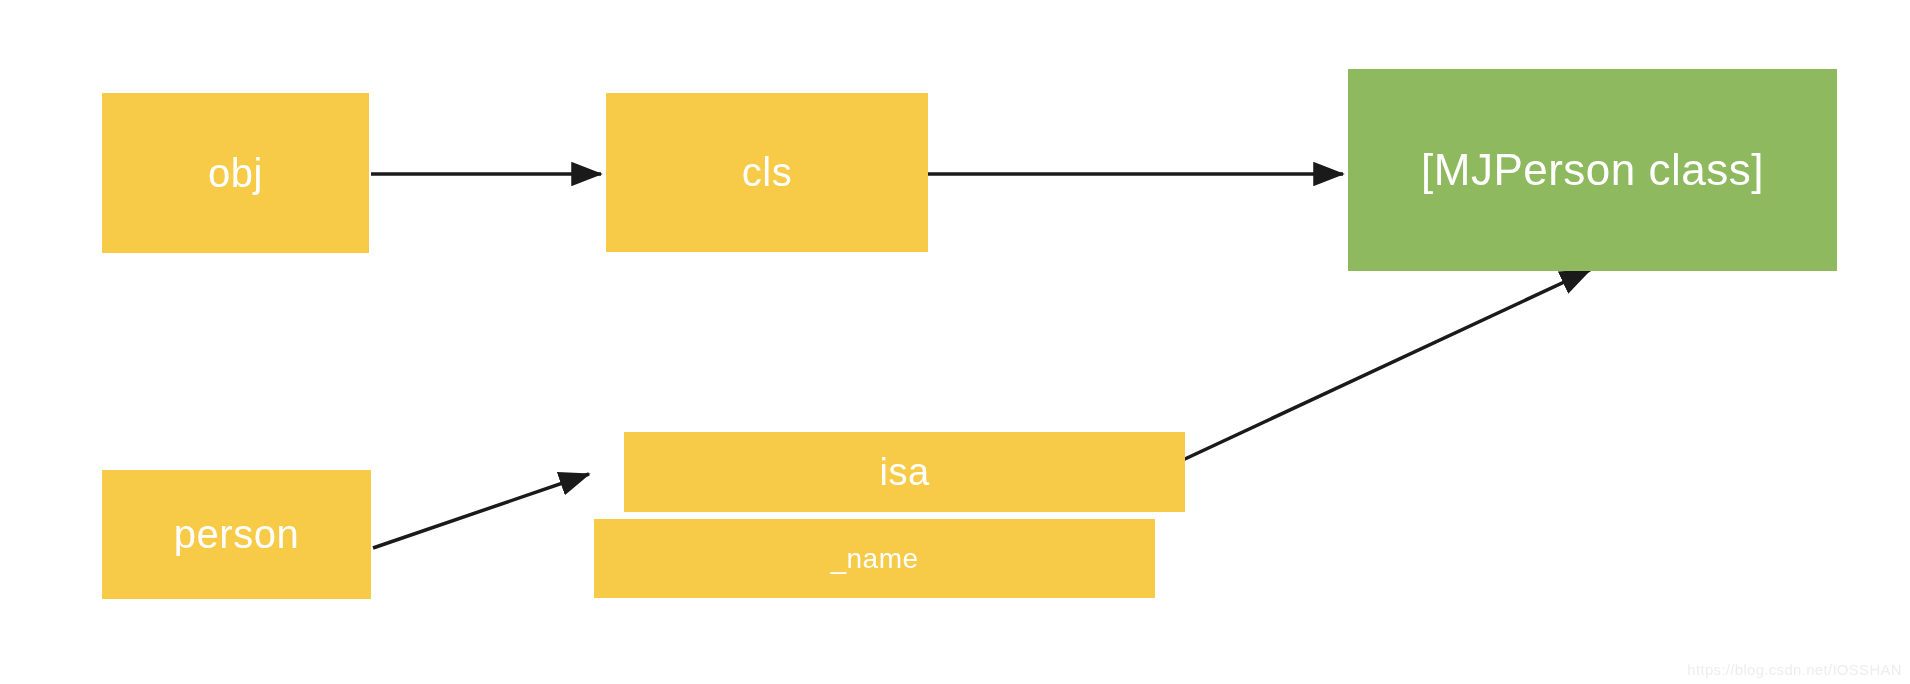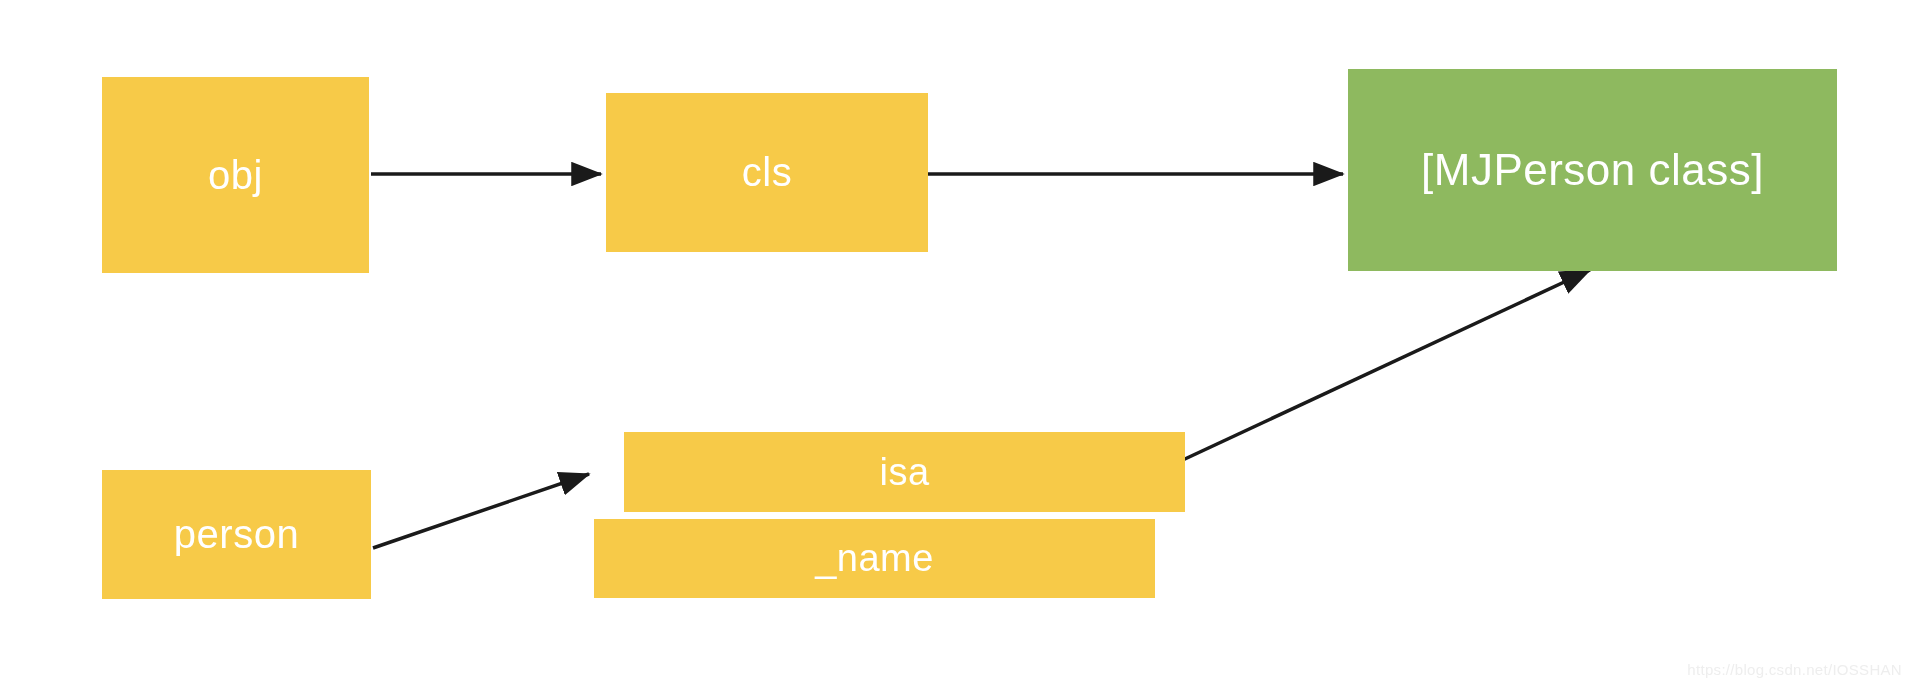--- a/index.html
+++ b/index.html
@@ -27,21 +27,21 @@
     font-weight: 400;
     letter-spacing: 0.5px;
     box-sizing: border-box;
     user-select: none;
   }
   .node-yellow { background: #F7CA48; }
   .node-green  { background: #8EB95F; }
 
   
   #node-obj {
-    left: 102px; top: 77px; width: 267px; height: 196px;
+    left: 102px; top: 93px; width: 267px; height: 160px;
     font-size: 40px;
   }
   #node-cls {
     left: 606px; top: 93px; width: 322px; height: 159px;
     font-size: 40px;
   }
   #node-mjperson {
     left: 1348px; top: 69px; width: 489px; height: 202px;
     font-size: 44px;
   }
@@ -50,21 +50,21 @@
   #node-person {
     left: 102px; top: 470px; width: 269px; height: 129px;
     font-size: 40px;
   }
   #node-isa {
     left: 624px; top: 432px; width: 561px; height: 80px;
     font-size: 38px;
   }
   #node-name {
     left: 594px; top: 519px; width: 561px; height: 79px;
-    font-size: 38px;
+    font-size: 28px;
   }
 
   
   #arrows {
     position: absolute;
     left: 0; top: 0;
     width: 1910px; height: 684px;
     pointer-events: none;
   }
 

